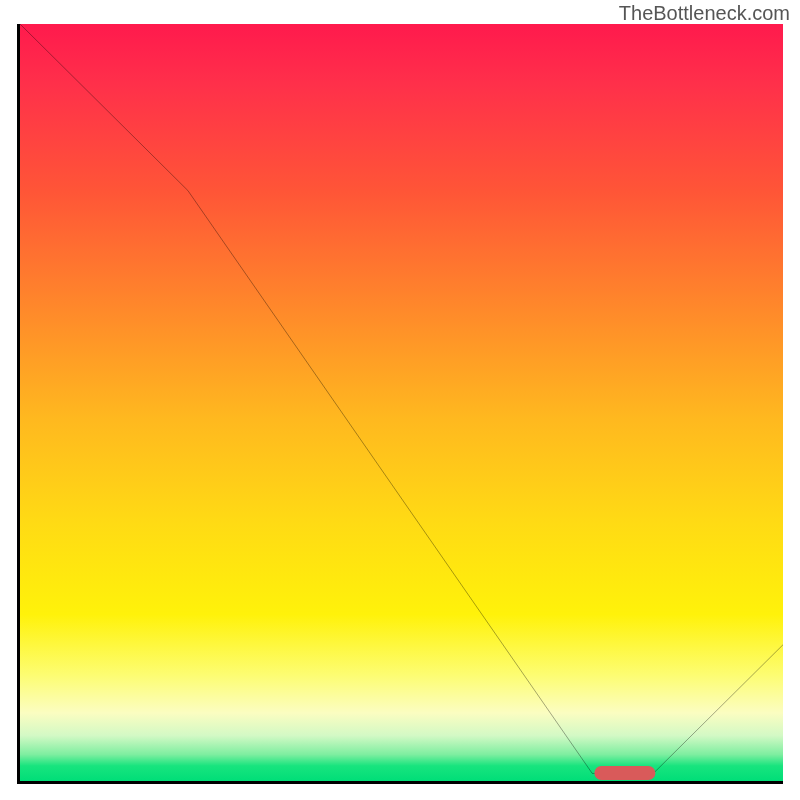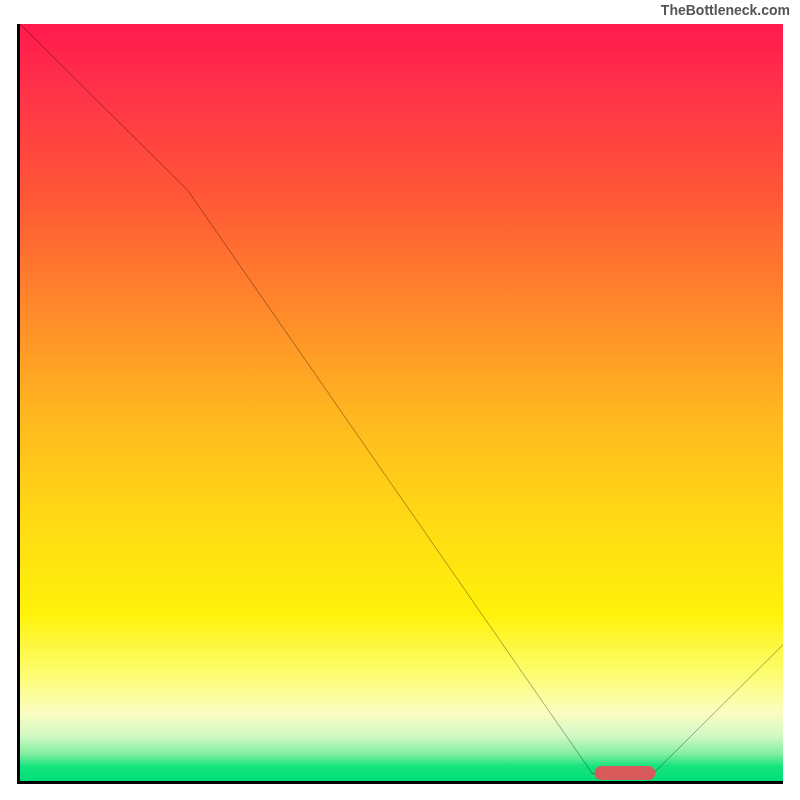--- a/index.html
+++ b/index.html
@@ -8,22 +8,22 @@
     height: 800px;
     background: #ffffff;
     position: relative;
     font-family: Arial, sans-serif;
     overflow: hidden;
   }
   .watermark {
     position: absolute;
     top: 2px;
     right: 10px;
-    font-size: 14px;
-    font-weight: bold;
+    font-size: 20px;
+    font-weight: normal;
     color: #555555;
     z-index: 10;
   }
   .plot-area {
     position: absolute;
     left: 17px;
     top: 24px;
     width: 766px;
     height: 760px;
     border-left: 3px solid #000;

